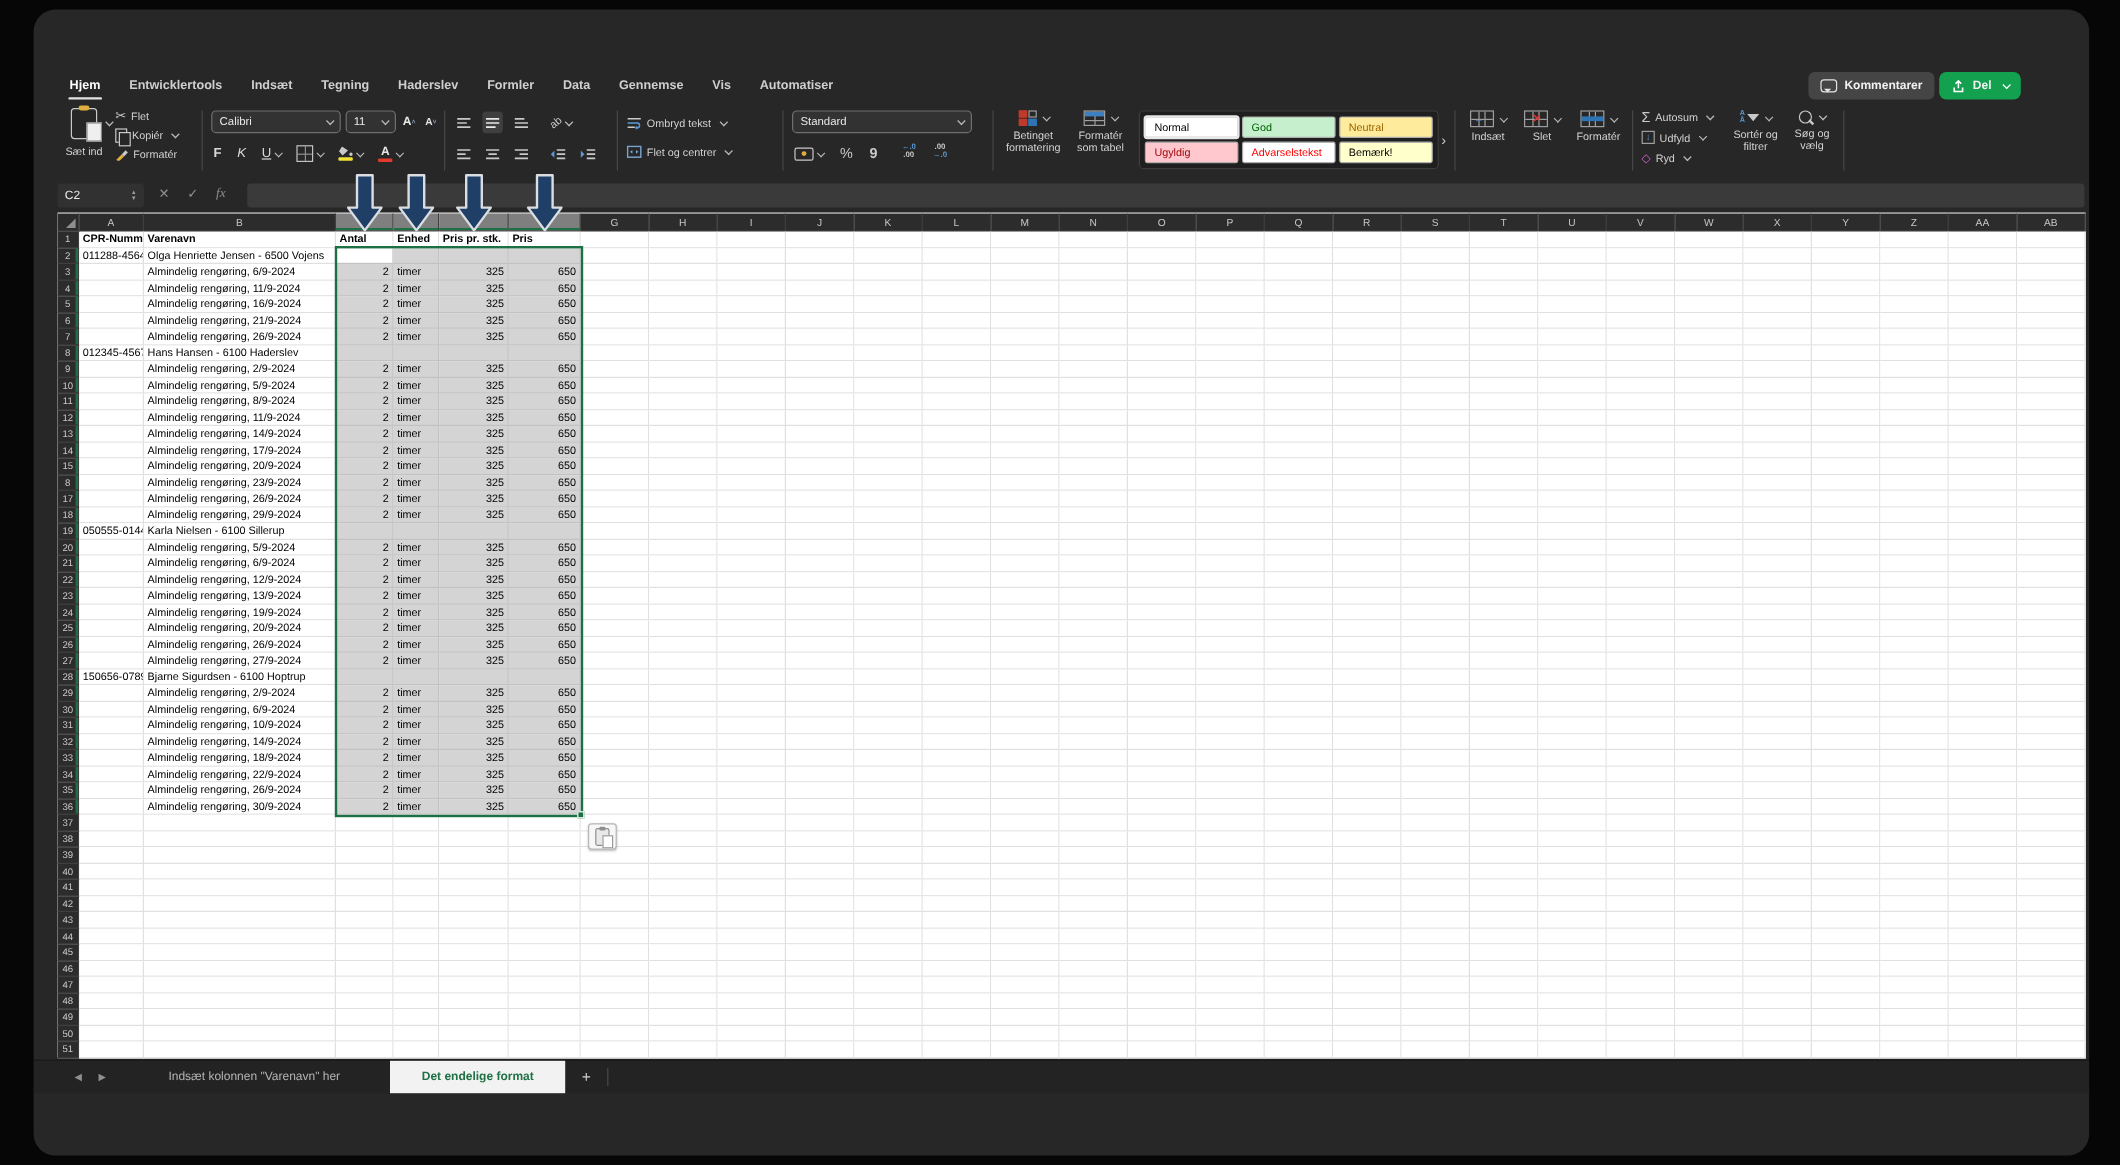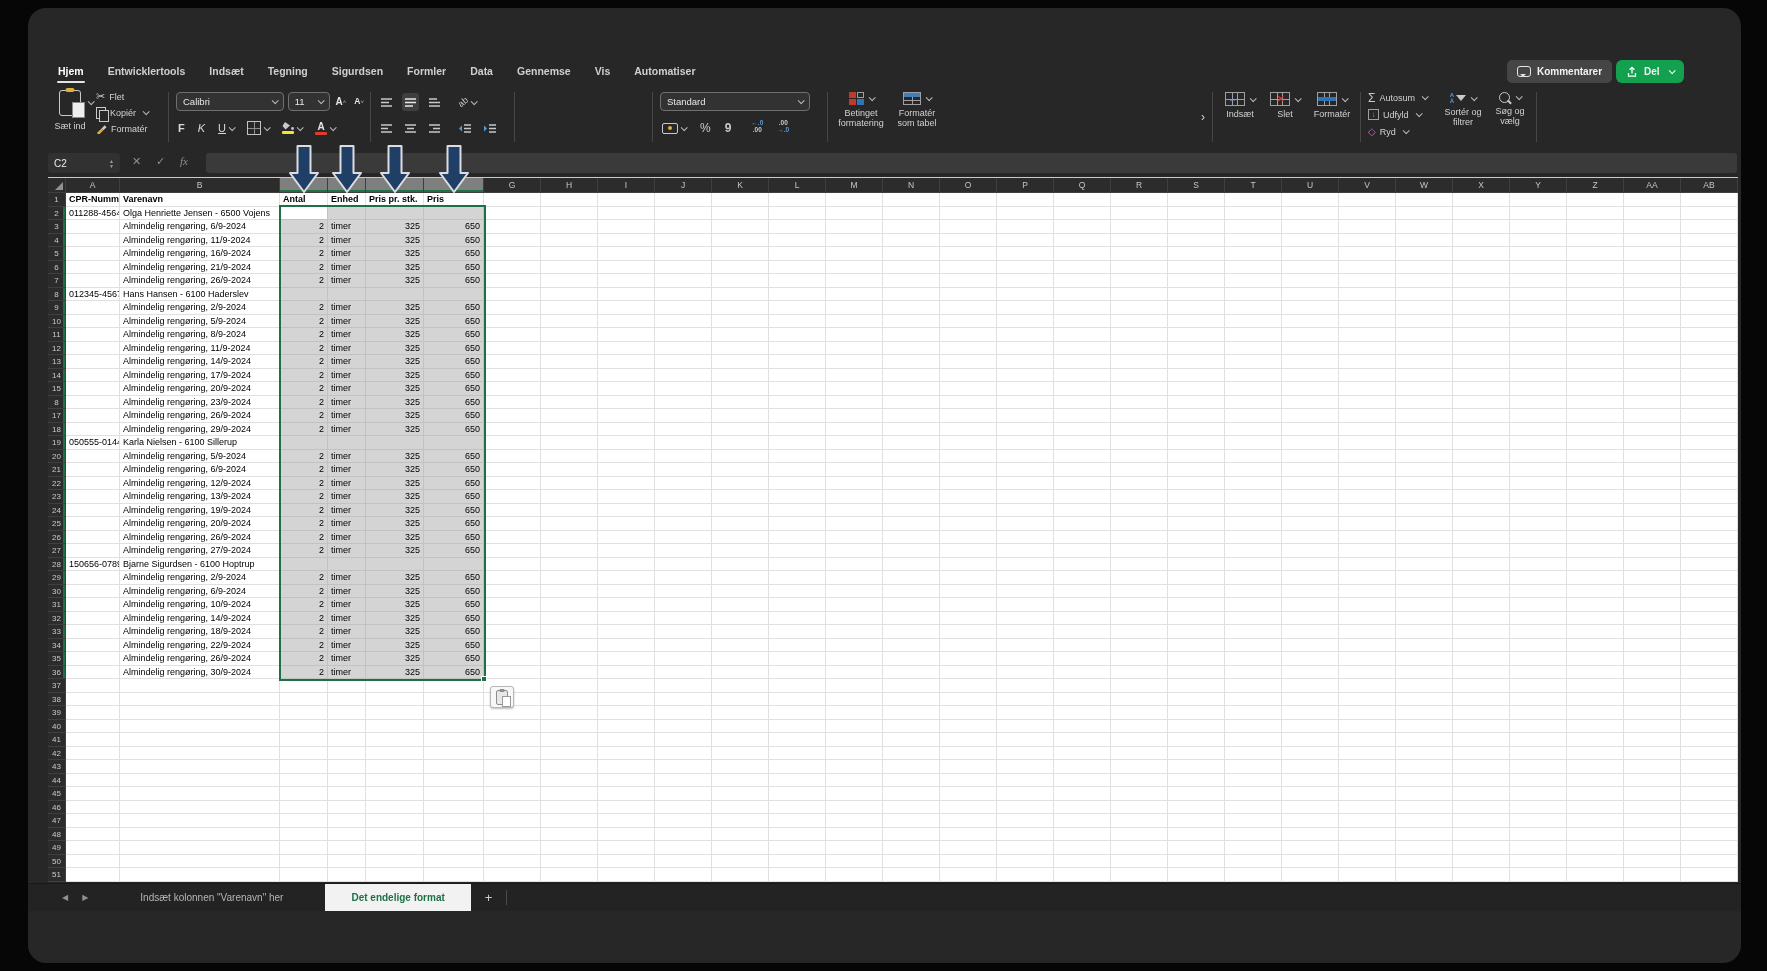--- a/index.html
+++ b/index.html
@@ -126,21 +126,21 @@
 <body>
 
 <div class="window">
 
   <div class="tabsrow">
     <div style="display:flex;align-items:center;" id="tablist">
         <div class="rtab active">Hjem</div>
         <div class="rtab">Entwicklertools</div>
         <div class="rtab">Indsæt</div>
         <div class="rtab">Tegning</div>
-        <div class="rtab">Sigurdsen</div>
+        <div class="rtab">Haderslev</div>
         <div class="rtab">Formler</div>
         <div class="rtab">Data</div>
         <div class="rtab">Gennemse</div>
         <div class="rtab">Vis</div>
         <div class="rtab">Automatiser</div>
       </div>
   </div>
   <div class="pill comments">
     <span class="bubble"></span>
     <span>Kommentarer</span>
@@ -317,20 +317,42 @@
                 <line x1="6" y1="5.5" x2="13" y2="5.5"></line>
                 <line x1="6" y1="9" x2="13" y2="9"></line>
               </g>
               <path d="M1 2.5 L4 5.5 l-3 3z" fill="#5b9bd5"></path>
             </svg>
           </span>
       </div>
     </div>
     <div class="rdiv" style="left:486px;"></div>
 
+    <div class="grp" style="left:494px;width:126px;">
+      <div class="edrow" style="margin-top:9px;">
+        <svg width="13" height="11">
+            <g stroke="#c9c9c9" stroke-width="1.3">
+              <line x1="1" y1="2" x2="12" y2="2"></line>
+              <line x1="1" y1="9" x2="7" y2="9"></line>
+            </g>
+            <path d="M1 5.5 h8 a2 2 0 0 1 0 4 h-1" fill="none" stroke="#5b9bd5" stroke-width="1.2"></path>
+            <path d="M9 7.5 l-2 2 2 2z" fill="#5b9bd5"></path>
+          </svg>
+        <span>Ombryd tekst</span>
+        <span class="ch"></span>
+      </div>
+      <div class="edrow" style="margin-top:9px;">
+        <svg width="13" height="11">
+            <rect x="1" y="1" width="11" height="9" fill="none" stroke="#7aa3cf" stroke-width="1.2"></rect>
+            <path d="M3 5.5 l2-1.6 v3.2z M10 5.5 l-2-1.6 v3.2z" fill="#7aa3cf"></path>
+          </svg>
+        <span>Flet og centrer</span>
+        <span class="ch"></span>
+      </div>
+    </div>
     <div class="rdiv" style="left:624px;"></div>
 
     <div class="grp" style="left:632px;width:160px;">
       <div class="combo" style="width:150px;margin-top:6px;">
         <span>Standard</span>
         <span class="ch"></span>
       </div>
       <div style="display:flex;gap:10px;margin-top:8px;align-items:center;">
         <span class="mini">
           <span style="width:14px;height:9px;border:1.2px solid #c9c9c9;border-radius:2px;display:inline-flex;align-items:center;justify-content:center;">
@@ -365,20 +387,28 @@
         </span>
         <span class="lbl">Betinget formatering</span>
       </div>
       <div class="bigbtn" style="left:56px;width:52px;">
         <span style="display:inline-flex;align-items:center;gap:2px;">
           <span class="ftt"></span>
           <span class="ch"></span>
         </span>
         <span class="lbl">Formatér som tabel</span>
       </div>
+      <div class="chipwrap" style="left:114px;top:6px;" id="gallery">
+          <div class="chip selected" style="background: rgb(255, 255, 255); color: rgb(0, 0, 0);">Normal</div>
+          <div class="chip" style="background: rgb(198, 239, 206); color: rgb(0, 97, 0);">God</div>
+          <div class="chip" style="background: rgb(255, 235, 156); color: rgb(156, 101, 0);">Neutral</div>
+          <div class="chip" style="background: rgb(255, 199, 206); color: rgb(156, 0, 6);">Ugyldig</div>
+          <div class="chip" style="background: rgb(255, 255, 255); color: rgb(255, 0, 0);">Advarselstekst</div>
+          <div class="chip" style="background: rgb(255, 255, 204); color: rgb(0, 0, 0);">Bemærk!</div>
+        </div>
       <div class="galch" style="left:366px;top:24px;">›</div>
     </div>
     <div class="rdiv" style="left:1184px;"></div>
 
     <div class="grp" style="left:1192px;width:136px;">
       <div class="bigbtn" style="left:0;width:40px;">
         <span style="display:inline-flex;align-items:center;gap:2px;">
             <span class="tbl">
               <span class="ov" style="color:#4f8ad8;font-size:9px;left:2px;top:1px;">←</span>
             </span>

